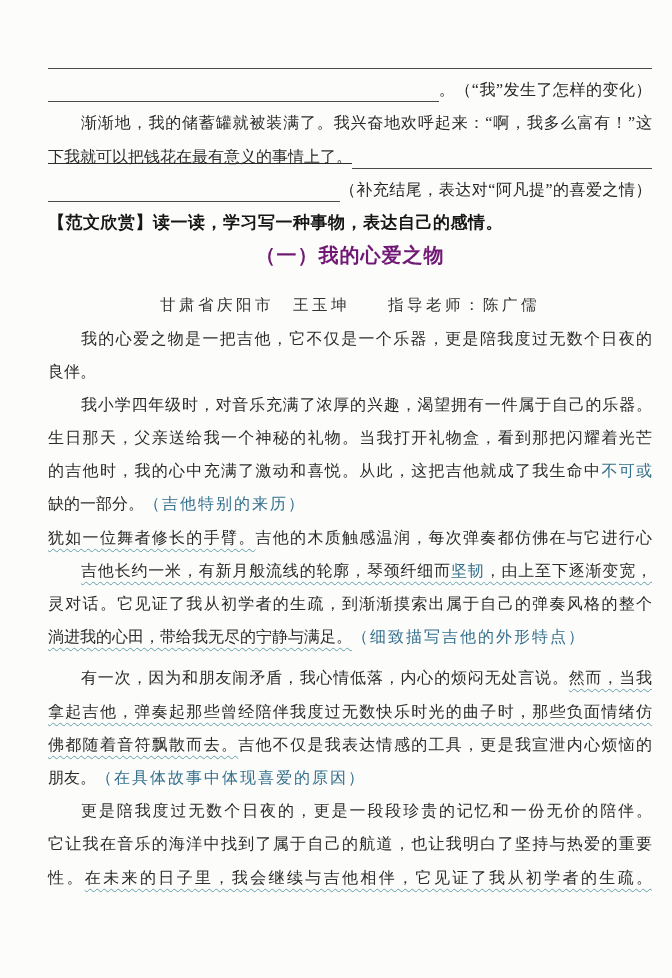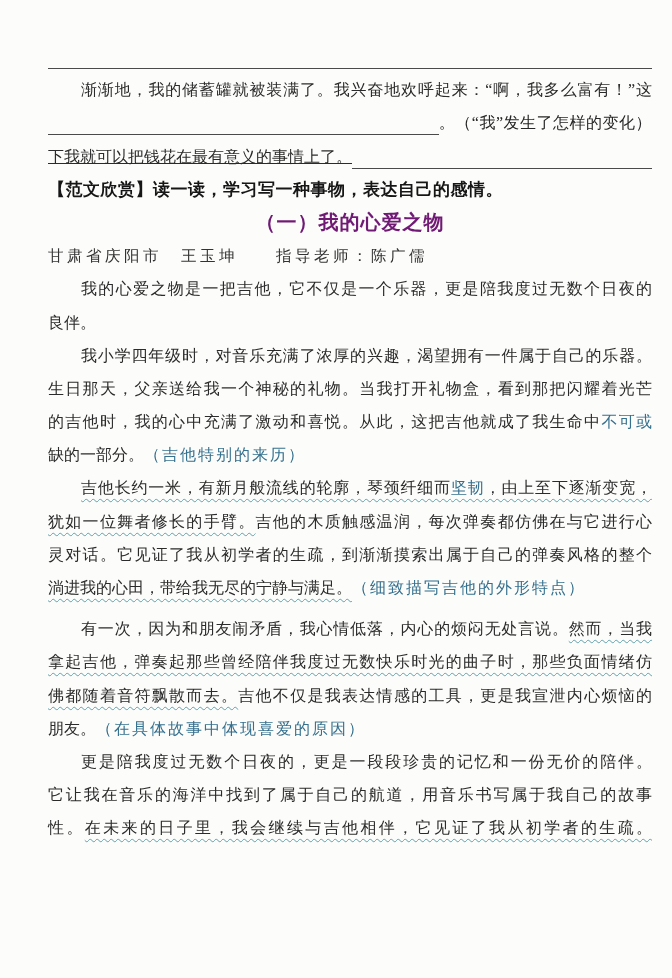--- a/index.html
+++ b/index.html
@@ -34,63 +34,67 @@
   .line.heading {
     font-family:"Liberation Sans","DejaVu Sans",sans-serif;
     font-weight:700; font-size:17px; color:#161616; letter-spacing:0.5px;
   }
   .line.title {
     font-family:"Liberation Sans","DejaVu Sans",sans-serif;
     font-weight:700; font-size:20px; color:#701a75;
     text-align:center; letter-spacing:1px;
   }
   .line.byline {
-    text-align:left; font-size:15.5px; color:#333; letter-spacing:3.5px;
+    text-align:center; font-size:15.5px; color:#333; letter-spacing:3.5px;margin-top:16px;
   }
 
   
   .accent { color:#35708e; }
   .spaced { letter-spacing:2px; }
   .wavy {
     text-decoration-line:underline;
     text-decoration-style:wavy;
     text-decoration-color:#62a0ad;
     text-decoration-thickness:1px;
     text-underline-offset:5px;
   }
 </style>
 </head>
 <body>
 
 <div class="page">
     <div class="line rule">
       <div class="hrule"></div>
     </div>
-    <div class="line body justify indent"><span class="seg">渐渐地，我的储蓄罐就被装满了。我兴奋地欢呼起来：“啊，我多么富有！”这</span></div>
     <div class="line rule_text">
       <div class="hrule"></div>
       <span class="hint">。（“我”发生了怎样的变化）</span>
     </div>
+    <div class="line body justify indent"><span class="seg">渐渐地，我的储蓄罐就被装满了。我兴奋地欢呼起来：“啊，我多么富有！”这</span></div>
     <div class="line body_rule">
       <span class="seg">下我就可以把钱花在最有意义的事情上了。</span>
       <div class="hrule"></div>
+    </div>
+    <div class="line rule_text">
+      <div class="hrule"></div>
+      <span class="hint">（补充结尾，表达对“阿凡提”的喜爱之情）</span>
     </div>
     <div class="line heading"><span>【范文欣赏】读一读，学习写一种事物，表达自己的感情。</span></div>
     <div class="line title"><span>（一）我的心爱之物</span></div>
     <div class="line byline"><span>甘肃省庆阳市　王玉坤　　指导老师：陈广儒</span></div>
     <div class="line body justify indent"><span class="seg">我的心爱之物是一把吉他，它不仅是一个乐器，更是陪我度过无数个日夜的</span></div>
     <div class="line body"><span class="seg">良伴。</span></div>
     <div class="line body justify indent"><span class="seg">我小学四年级时，对音乐充满了浓厚的兴趣，渴望拥有一件属于自己的乐器。</span></div>
     <div class="line body justify"><span class="seg">生日那天，父亲送给我一个神秘的礼物。当我打开礼物盒，看到那把闪耀着光芒</span></div>
     <div class="line body justify"><span class="seg">的吉他时，我的心中充满了激动和喜悦。从此，这把吉他就成了我生命中</span><span class="seg accent">不可或</span></div>
     <div class="line body"><span class="seg">缺的一部分。</span><span class="seg accent spaced">（吉他特别的来历）</span></div>
+    <div class="line body justify"><span class="seg wavy">犹如一位舞者修长的手臂。</span><span class="seg">吉他的木质触感温润，每次弹奏都仿佛在与它进行心</span></div>
     <div class="line body justify indent"><span class="seg wavy">吉他长约一米，有新月般流线的轮廓，琴颈纤细而</span><span class="seg accent wavy">坚韧</span><span class="seg wavy">，由上至下逐渐变宽，</span></div>
-    <div class="line body justify"><span class="seg wavy">犹如一位舞者修长的手臂。</span><span class="seg">吉他的木质触感温润，每次弹奏都仿佛在与它进行心</span></div>
     <div class="line body justify"><span class="seg">灵对话。它见证了我从初学者的生疏，到渐渐摸索出属于自己的弹奏风格的整个</span></div>
     <div class="line body"><span class="seg wavy">淌进我的心田，带给我无尽的宁静与满足。</span><span class="seg accent spaced">（细致描写吉他的外形特点）</span></div>
     <div class="line body justify indent" style="margin-top: 8px;"><span class="seg">有一次，因为和朋友闹矛盾，我心情低落，内心的烦闷无处言说。</span><span class="seg wavy">然而，当我</span></div>
     <div class="line body justify"><span class="seg wavy">拿起吉他，弹奏起那些曾经陪伴我度过无数快乐时光的曲子时，那些负面情绪仿</span></div>
     <div class="line body justify"><span class="seg wavy">佛都随着音符飘散而去。</span><span class="seg">吉他不仅是我表达情感的工具，更是我宣泄内心烦恼的</span></div>
     <div class="line body"><span class="seg">朋友。</span><span class="seg accent spaced">（在具体故事中体现喜爱的原因）</span></div>
     <div class="line body justify indent"><span class="seg">更是陪我度过无数个日夜的，更是一段段珍贵的记忆和一份无价的陪伴。</span></div>
-    <div class="line body justify"><span class="seg">它让我在音乐的海洋中找到了属于自己的航道，用音乐书写属于我自己的故事</span></div>
+    <div class="line body justify"><span class="seg">它让我在音乐的海洋中找到了属于自己的航道，也让我明白了坚持与热爱的重要</span></div>
     <div class="line body justify"><span class="seg">性。</span><span class="seg wavy">在未来的日子里，我会继续与吉他相伴，它见证了我从初学者的生疏。</span></div>
   </div>
 
 </body></html>

